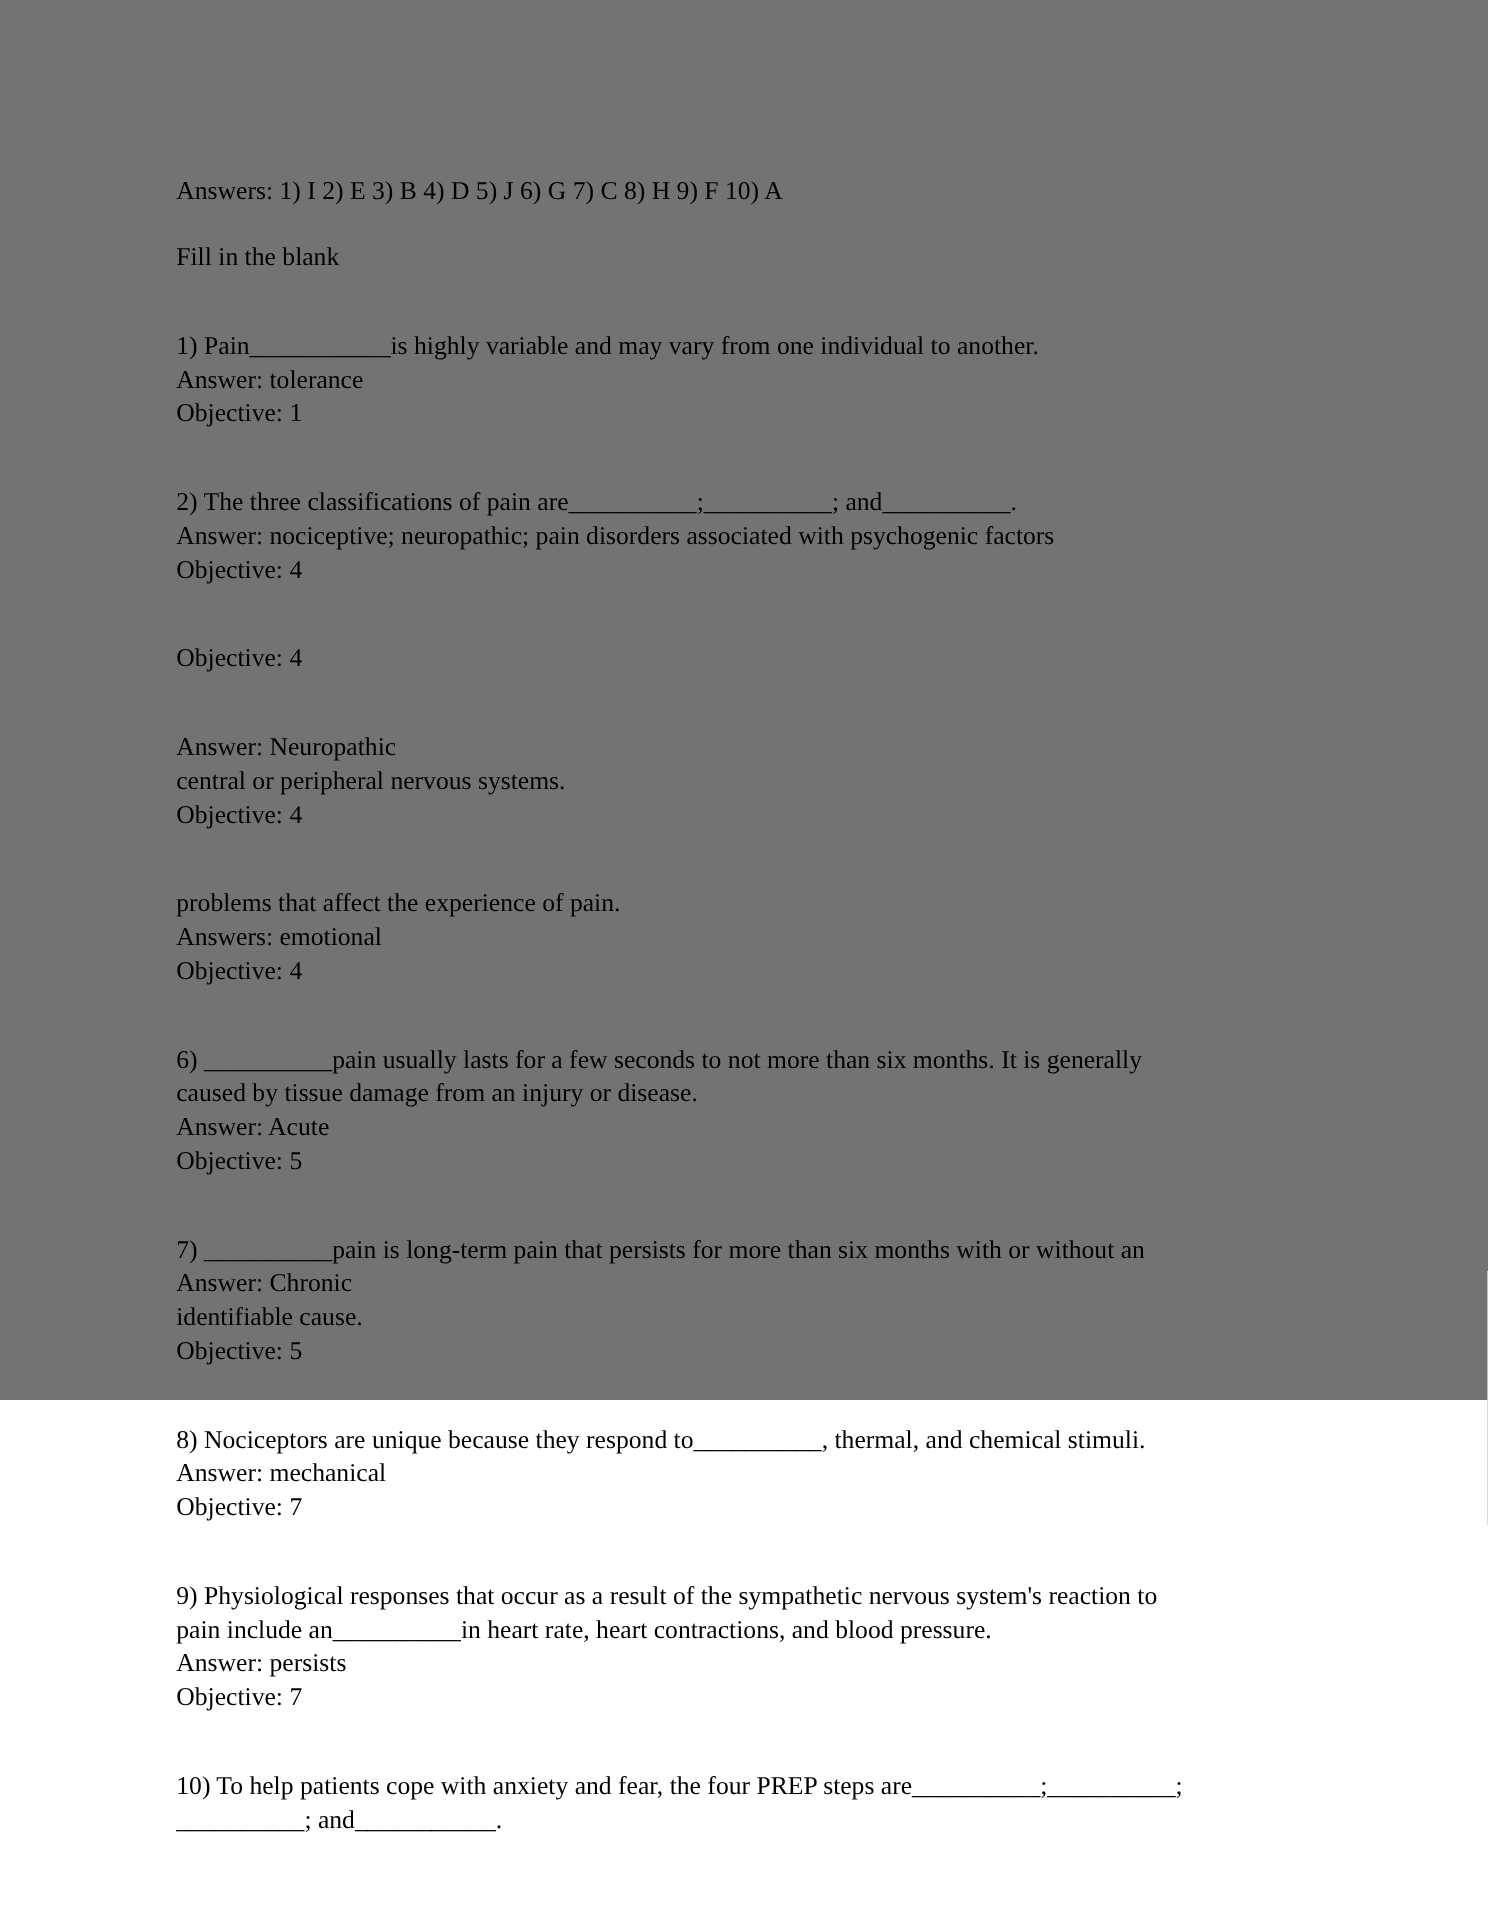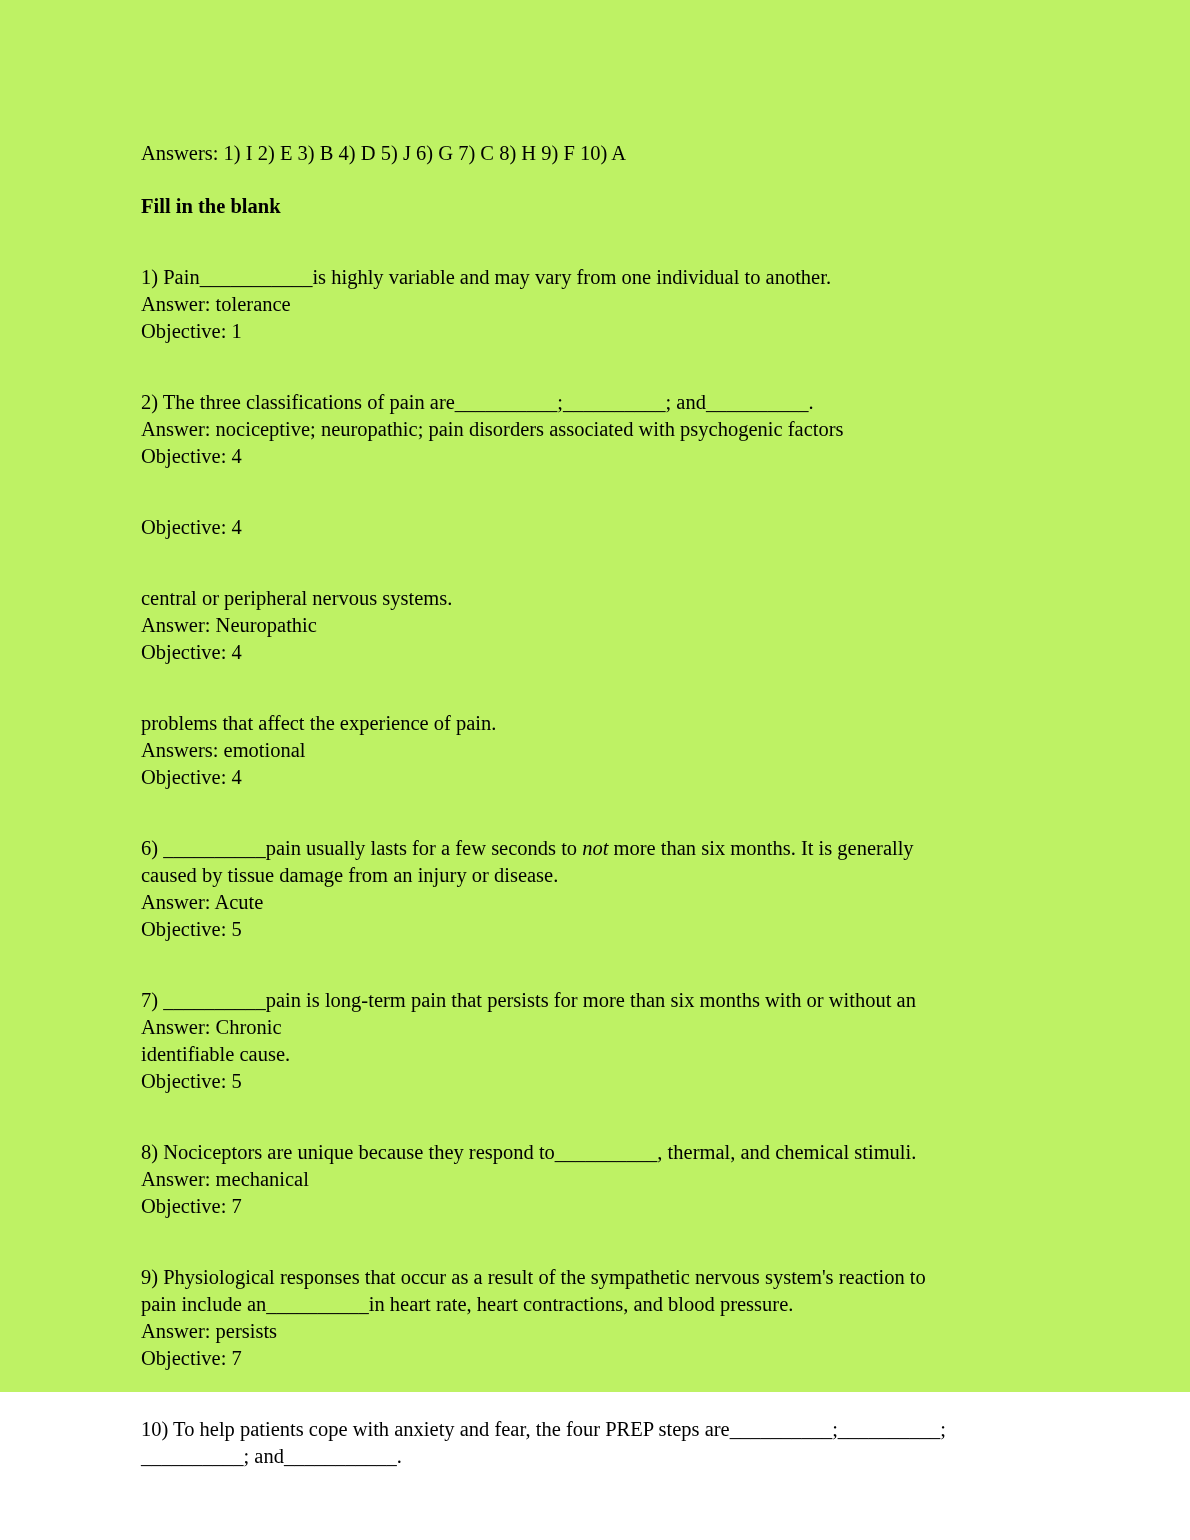--- a/index.html
+++ b/index.html
@@ -11,42 +11,41 @@
     width: 1190px;
     height: 1540px;
     overflow: hidden;
     color: #000000;
     font-family: "Liberation Serif", "DejaVu Serif", serif;
     font-size: 20.5px;
   }
   .page {
     box-sizing: border-box;
     width: 1190px;
-    height: 1392px;
+    height: 1120px;
     padding: 140px 60px 0 141px;
-    background: #bef264;
+    background: #737373;
   }
   .line {
     line-height: 27px;
     min-height: 27px;
     white-space: pre-wrap;
   }
   .answers-line {
     margin-bottom: 26px;
   }
   .heading {
-    font-weight: bold;
+    font-weight: normal;
     margin-bottom: 26px;
   }
   .qblock {
     margin-bottom: 26px;
     margin-top: 44px;
   }
   .italic {
-    font-style: italic;
   }
 </style>
 </head>
 <body>
 
 <div class="page">
   <div class="line answers-line">Answers: 1) I 2) E 3) B 4) D 5) J 6) G 7) C 8) H 9) F 10) A</div>
 
   <div class="line heading">Fill in the blank</div>
 
@@ -58,22 +57,22 @@
       </div>
       <div class="qblock">
         <div class="line"><span>2) The three classifications of pain are__________;__________; and__________.</span></div>
         <div class="line">Answer: nociceptive; neuropathic; pain disorders associated with psychogenic factors</div>
         <div class="line">Objective: 4</div>
       </div>
       <div class="qblock">
         <div class="line">Objective: 4</div>
       </div>
       <div class="qblock">
+        <div class="line">Answer: Neuropathic</div>
         <div class="line"><span>central or peripheral nervous systems.</span></div>
-        <div class="line">Answer: Neuropathic</div>
         <div class="line">Objective: 4</div>
       </div>
       <div class="qblock">
         <div class="line"><span>problems that affect the experience of pain.</span></div>
         <div class="line">Answers: emotional</div>
         <div class="line">Objective: 4</div>
       </div>
       <div class="qblock">
         <div class="line"><span>6) __________pain usually lasts for a few seconds to </span><span class="italic">not</span><span> more than six months. It is generally</span></div>
         <div class="line"><span>caused by tissue damage from an injury or disease.</span></div>

